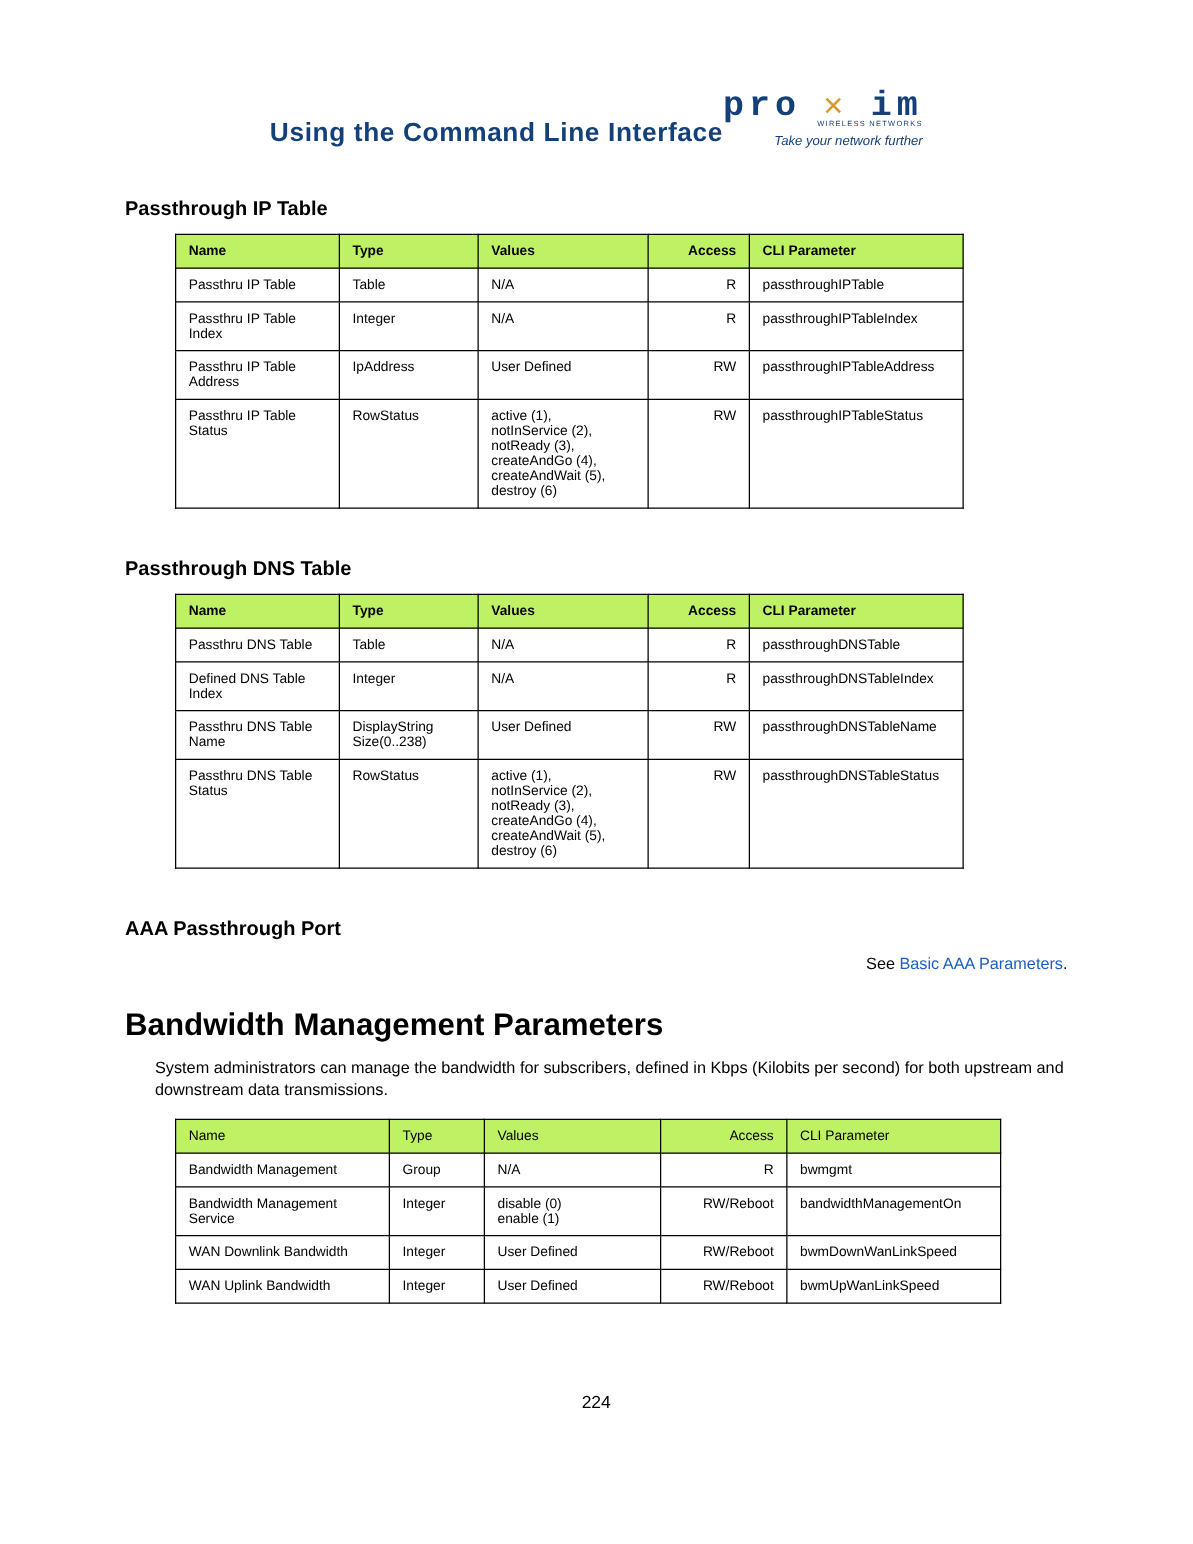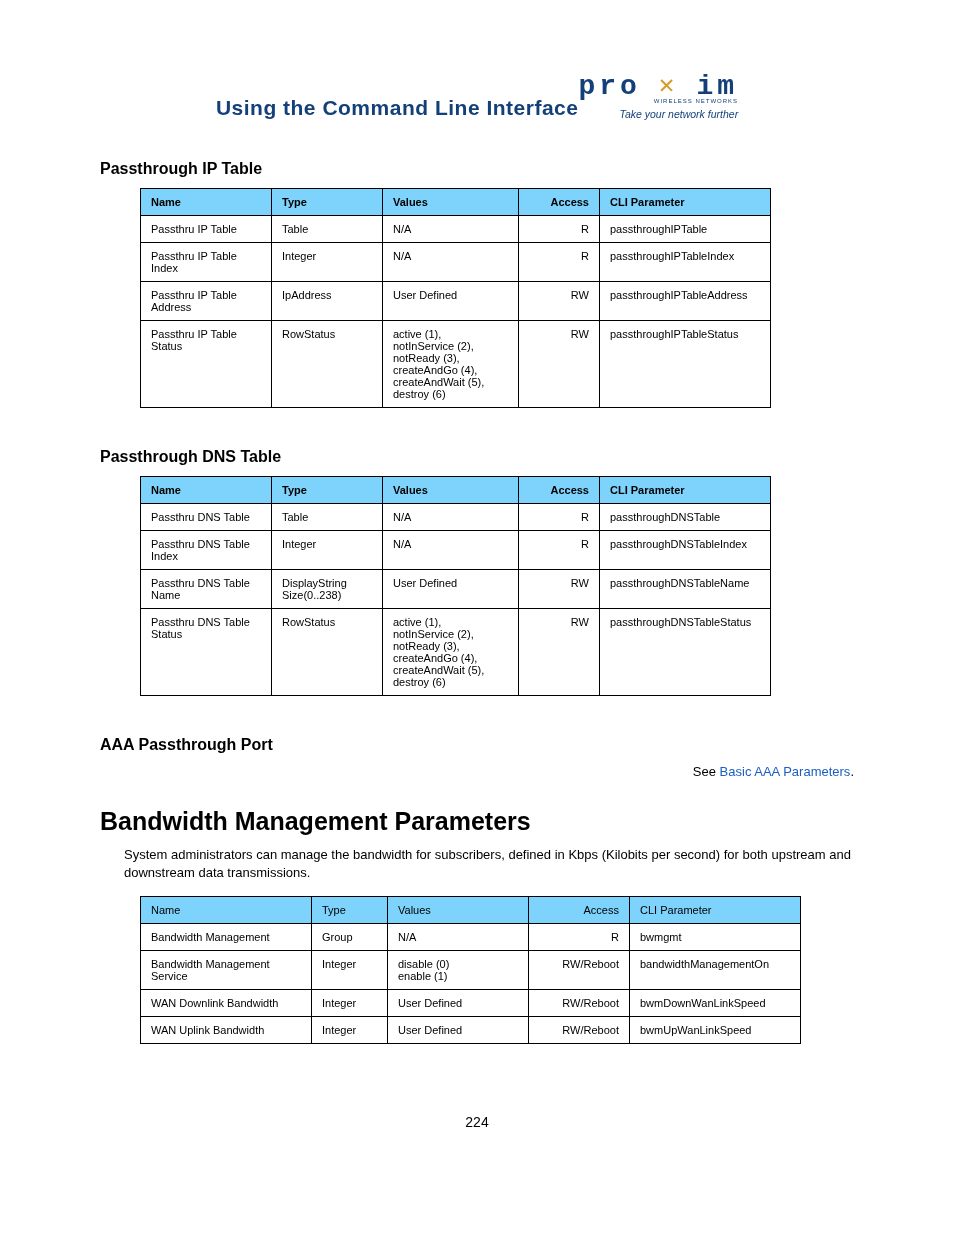--- a/index.html
+++ b/index.html
@@ -90,21 +90,21 @@
     font-size: 11px;
   }
   th, td {
     border: 1px solid #000;
     padding: 7px 10px 7px 10px;
     text-align: left;
     vertical-align: top;
   }
   th {
     font-weight: bold;
-    background: #7dd3fc;
+    background: #bef264;
   }
   td.center, th.center {
     text-align: right;
   }
   .t1 .c1 { width: 110px; }
   .t1 .c2 { width: 90px; }
   .t1 .c3 { width: 115px; }
   .t1 .c4 { width: 60px; }
   .t1 .c5 { width: 150px; }
   .t3 .c1 { width: 150px; }
@@ -198,21 +198,21 @@
       <th class="c5">CLI Parameter</th>
     </tr>
     <tr>
       <td>Passthru DNS Table</td>
       <td>Table</td>
       <td>N/A</td>
       <td class="center">R</td>
       <td>passthroughDNSTable</td>
     </tr>
     <tr>
-      <td>Passthru DNS Table Index</td>
+      <td>Defined DNS Table Index</td>
       <td>Integer</td>
       <td>N/A</td>
       <td class="center">R</td>
       <td>passthroughDNSTableIndex</td>
     </tr>
     <tr>
       <td>Passthru DNS Table Name</td>
       <td>DisplayString Size(0..238)</td>
       <td>User Defined</td>
       <td class="center">RW</td>

